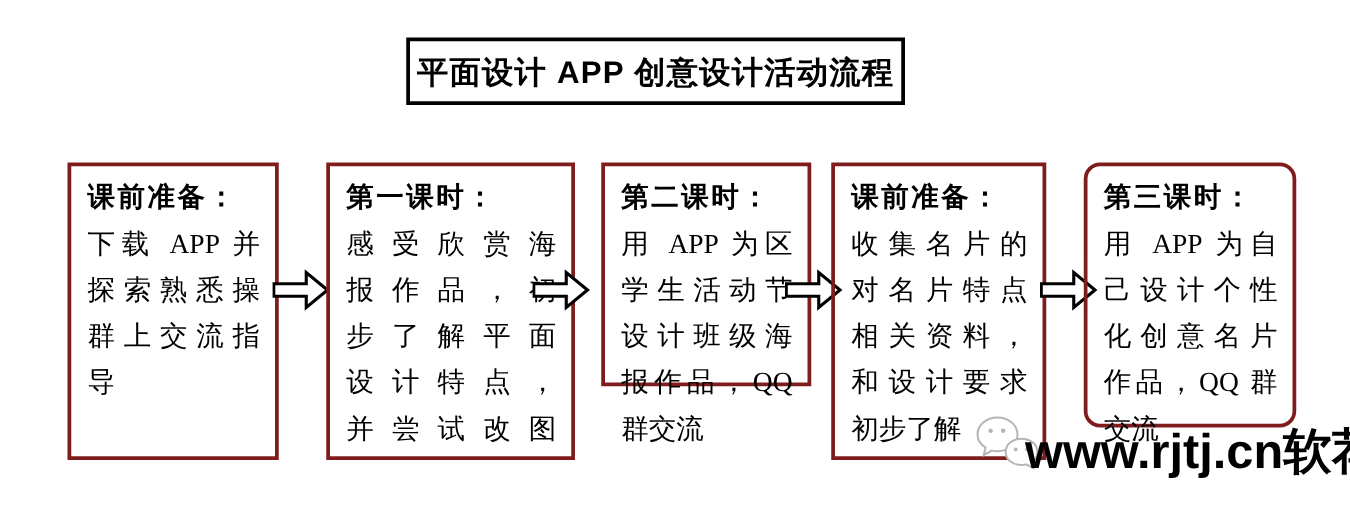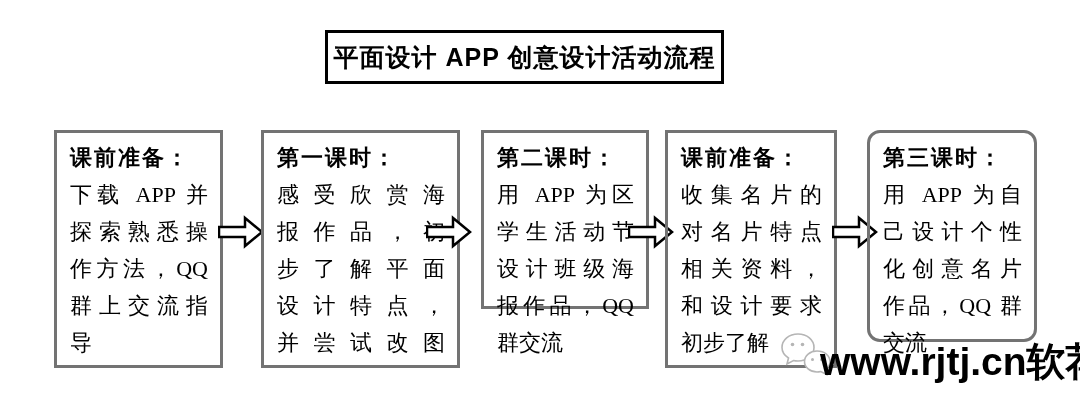--- a/index.html
+++ b/index.html
@@ -10,21 +10,21 @@
   .title-box {
     position:absolute; left:325px; top:30px; width:399px; height:54px;
     border:3px solid #000; box-sizing:border-box;
     display:flex; align-items:center; justify-content:center;
   }
   .title-text {
     font-family:"Liberation Sans","DejaVu Sans",sans-serif;
     font-weight:bold; font-size:25px; letter-spacing:1px; white-space:nowrap;
   }
   .step-box {
-    position:absolute; top:130px; border:3px solid #737373; box-sizing:border-box;
+    position:absolute; top:130px; border:3px solid #7f1d1d; box-sizing:border-box;
     padding:6px 12px 16px 13px; background:transparent;
   }
   .b1 { left:54px;  width:169px; height:238px; }
   .b2 { left:261px; width:199px; height:238px; }
   .b3 { left:481px; width:168px; height:179px; }
   .b4 { left:665px; width:172px; height:238px; }
   .b5 { left:867px; width:170px; height:212px; overflow:visible;border-radius:13px; }
   .box-header {
     font-family:"Liberation Sans","DejaVu Sans",sans-serif;
     font-weight:bold; font-size:22px; line-height:37px;
@@ -51,21 +51,20 @@
 <div class="canvas">
 
   <div class="title-box">
     <span class="title-text">平面设计 APP 创意设计活动流程</span>
   </div>
 
   <div class="step-box b1">
     <div class="box-header">课前准备：</div>
     <div class="box-line">下载 APP 并</div>
     <div class="box-line">探索熟悉操</div>
-    <div class="box-line">作方法，QQ</div>
     <div class="box-line">群上交流指</div>
     <div class="box-line is-last">导</div>
   </div>
 
   <svg class="flow-arrow a1" viewBox="0 0 46 34">
     <path d="M1 12 L27 12 L27 3 L44 17 L27 31 L27 22 L1 22 Z" fill="#ffffff" stroke="#000000" stroke-width="2.5"></path>
   </svg>
 
   <div class="step-box b2">
     <div class="box-header">第一课时：</div>

